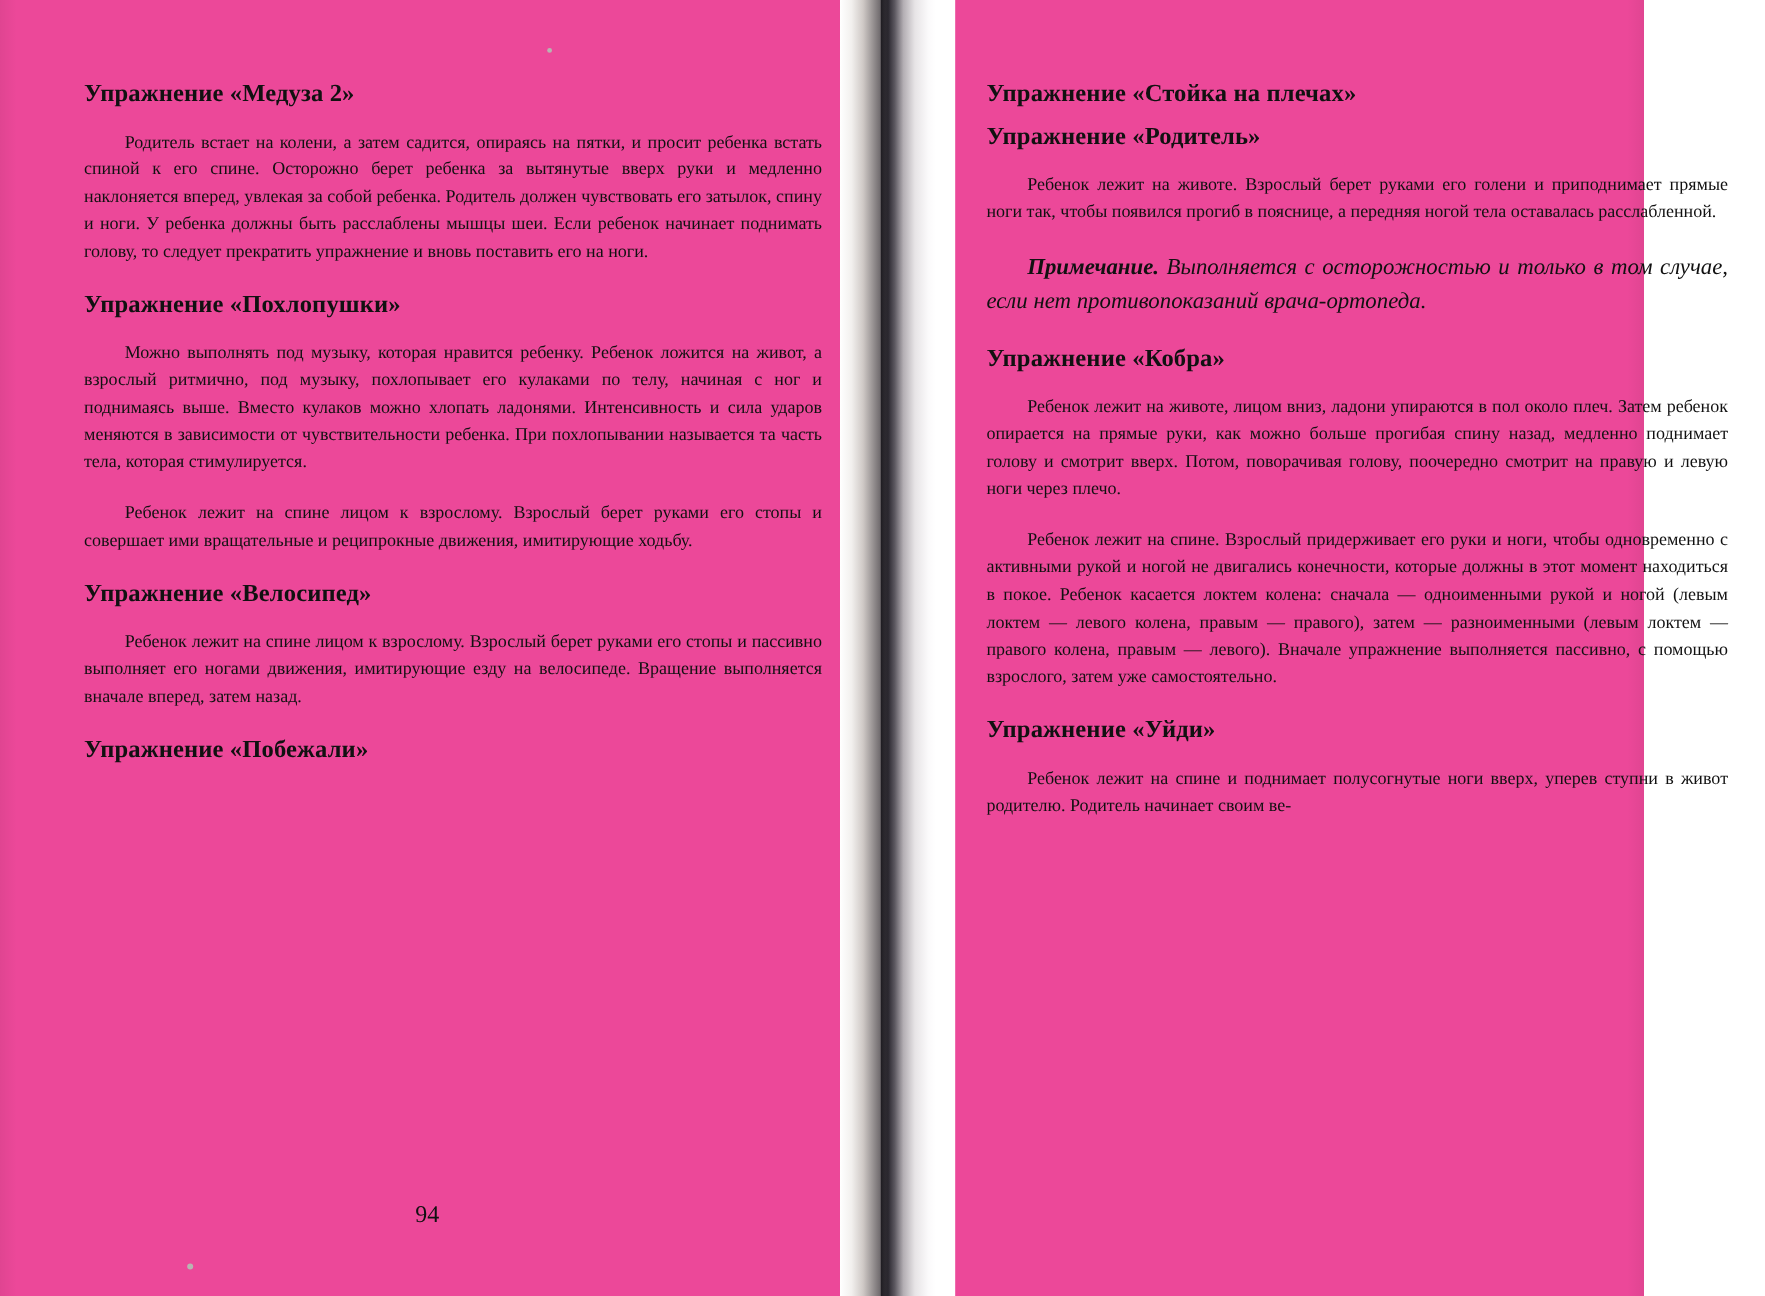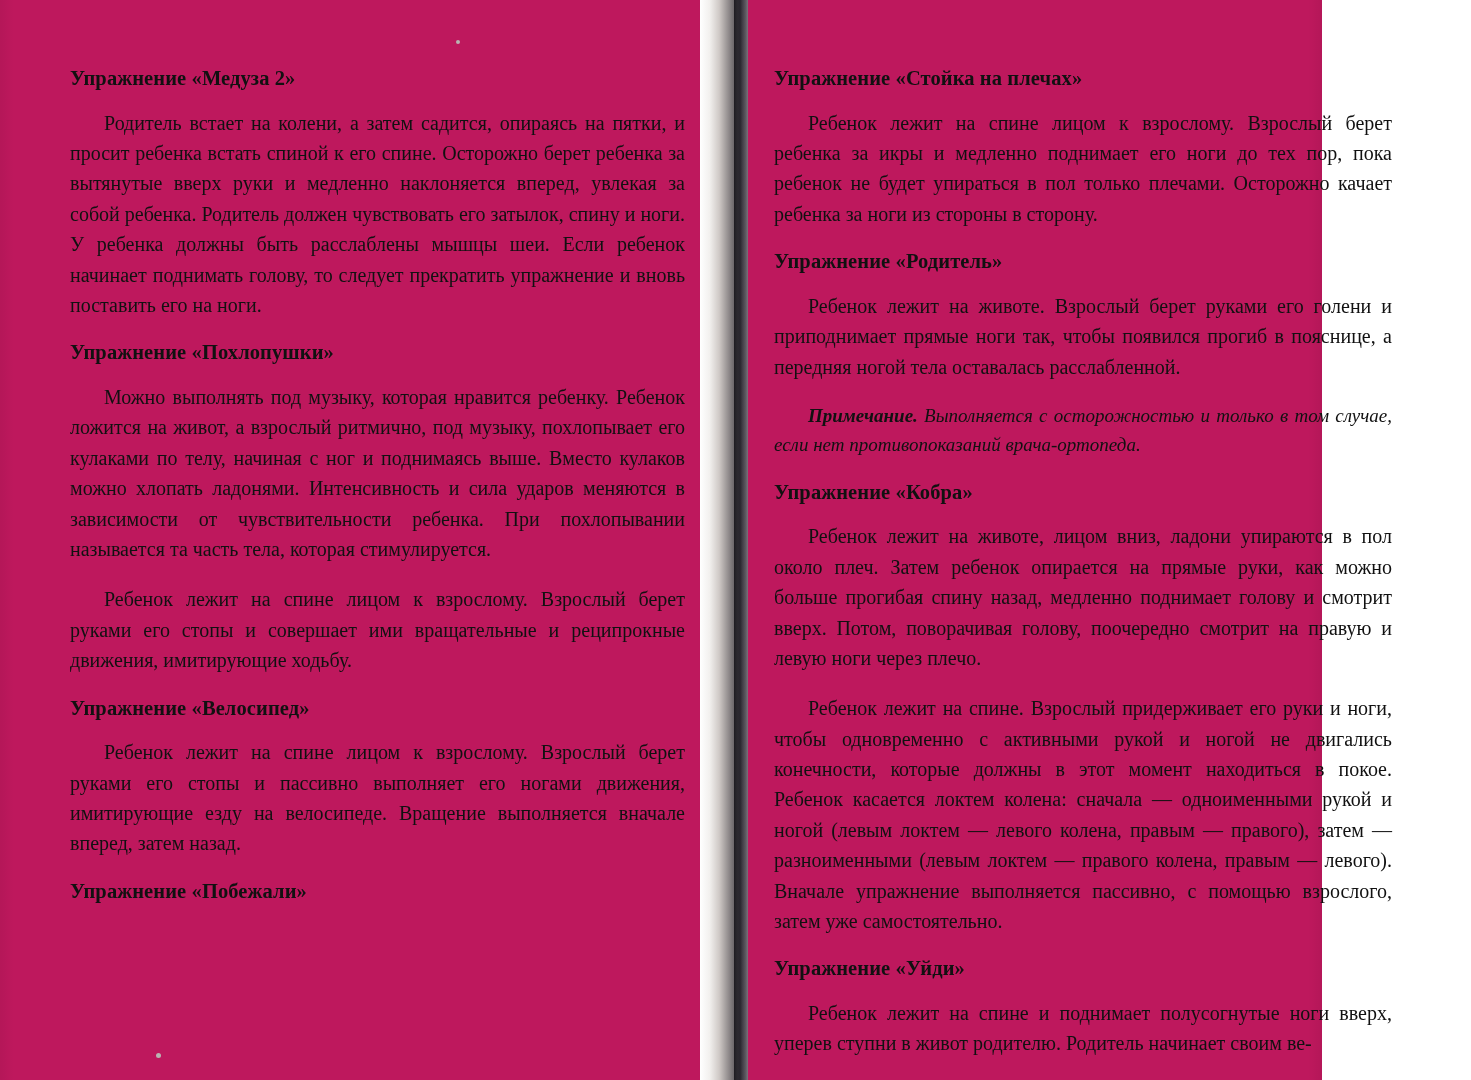--- a/index.html
+++ b/index.html
@@ -45,41 +45,41 @@
     left: 34px;
     top: 0;
     width: 8px;
     height: 1080px;
     background: linear-gradient(to right, rgba(20,18,24,0.9), rgba(60,56,64,0.25));
   }
   .page {
     position: absolute;
     top: 0;
     height: 1080px;
-    background: #be185d;
+    background: #ec4899;
   }
   .page-left { left: 0; width: 712px; }
-  .page-right { left: 748px; width: 574px; }
+  .page-right { left: 796px; width: 574px; }
 
   .text-col {
     position: absolute;
     top: 66px;
   }
   .page-left .text-col { left: 70px; width: 615px; }
   .page-right .text-col { left: 26px; width: 618px; }
 
   h2.ex-title {
     font-size: 20.5px;
     font-weight: bold;
     margin: 0 0 10px 0;
     line-height: 1.25;
     letter-spacing: 0.1px;
   }
   p.body {
-    font-size: 20px;
+    font-size: 15px;
     line-height: 1.52;
     margin: 16px 0 20px 0;
     text-align: justify;
     text-indent: 34px;
     hyphens: auto;
   }
   p.note {
     font-size: 19px;
     line-height: 1.52;
     margin: 0 0 20px 0;
@@ -149,32 +149,32 @@
         <h2 class="ex-title">Упражнение «Велосипед»</h2>
         <p class="body">Ребенок лежит на спине лицом к взрослому. Взрослый берет руками его стопы и пассивно выполняет его ногами движения, имитирующие езду на велосипеде. Вращение выполняется вначале вперед, затем назад.</p>
       </div>
 
       <div class="block">
         <h2 class="ex-title">Упражнение «Побежали»</h2>
       </div>
 
     </div>
 
+    <div class="folio">94</div>
   </div>
 
   <div class="gutter"></div>
 
   <div class="page page-right">
     <div class="edge-shadow-right"></div>
 
     <div class="text-col">
 
       <div class="block">
         <h2 class="ex-title">Упражнение «Стойка на плечах»</h2>
-        <p class="body">Ребенок лежит на спине лицом к взрослому. Взрослый берет ребенка за икры и медленно поднимает его ноги до тех пор, пока ребенок не будет упираться в пол только плечами. Осторожно качает ребенка за ноги из стороны в сторону.</p>
       </div>
 
       <div class="block">
         <h2 class="ex-title">Упражнение «Родитель»</h2>
         <p class="body">Ребенок лежит на животе. Взрослый берет руками его голени и приподнимает прямые ноги так, чтобы появился прогиб в пояснице, а передняя ногой тела оставалась расслабленной.</p>
         <p class="note"><span class="note-lead">Примечание.</span><span> Выполняется с осторожностью и только в том случае, если нет противопоказаний врача-ортопеда.</span></p>
       </div>
 
       <div class="block">
         <h2 class="ex-title">Упражнение «Кобра»</h2>

